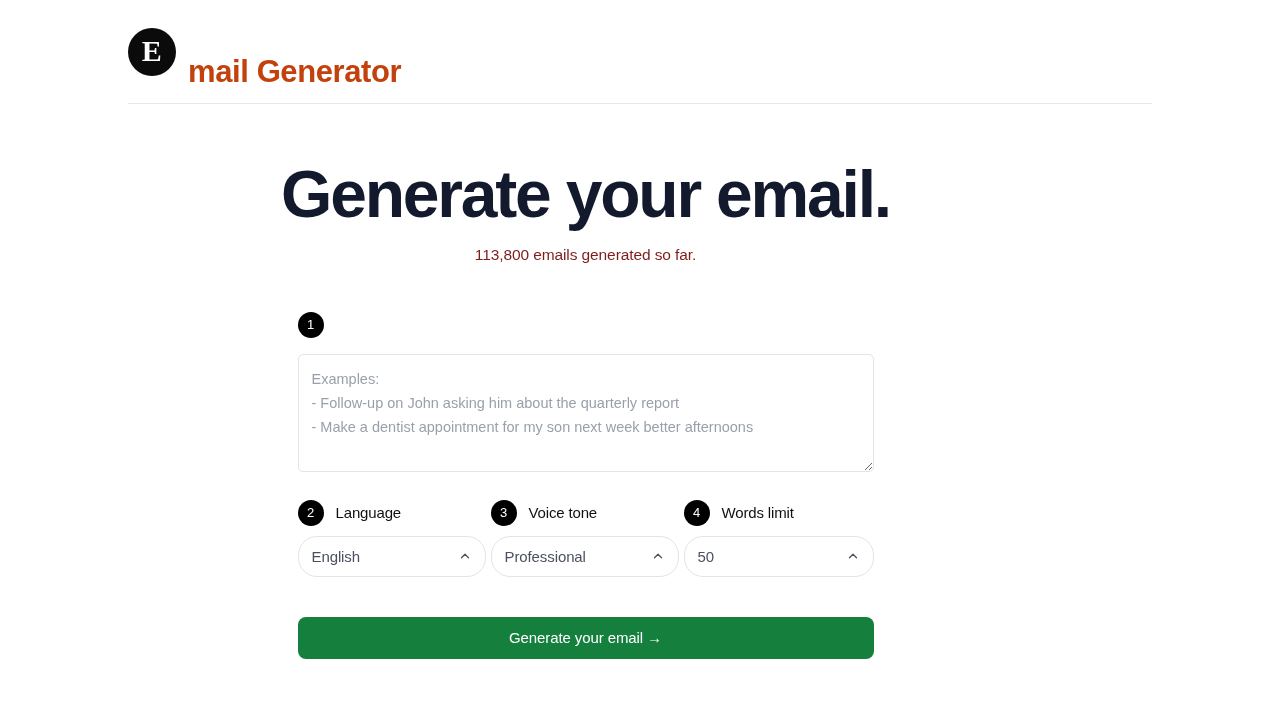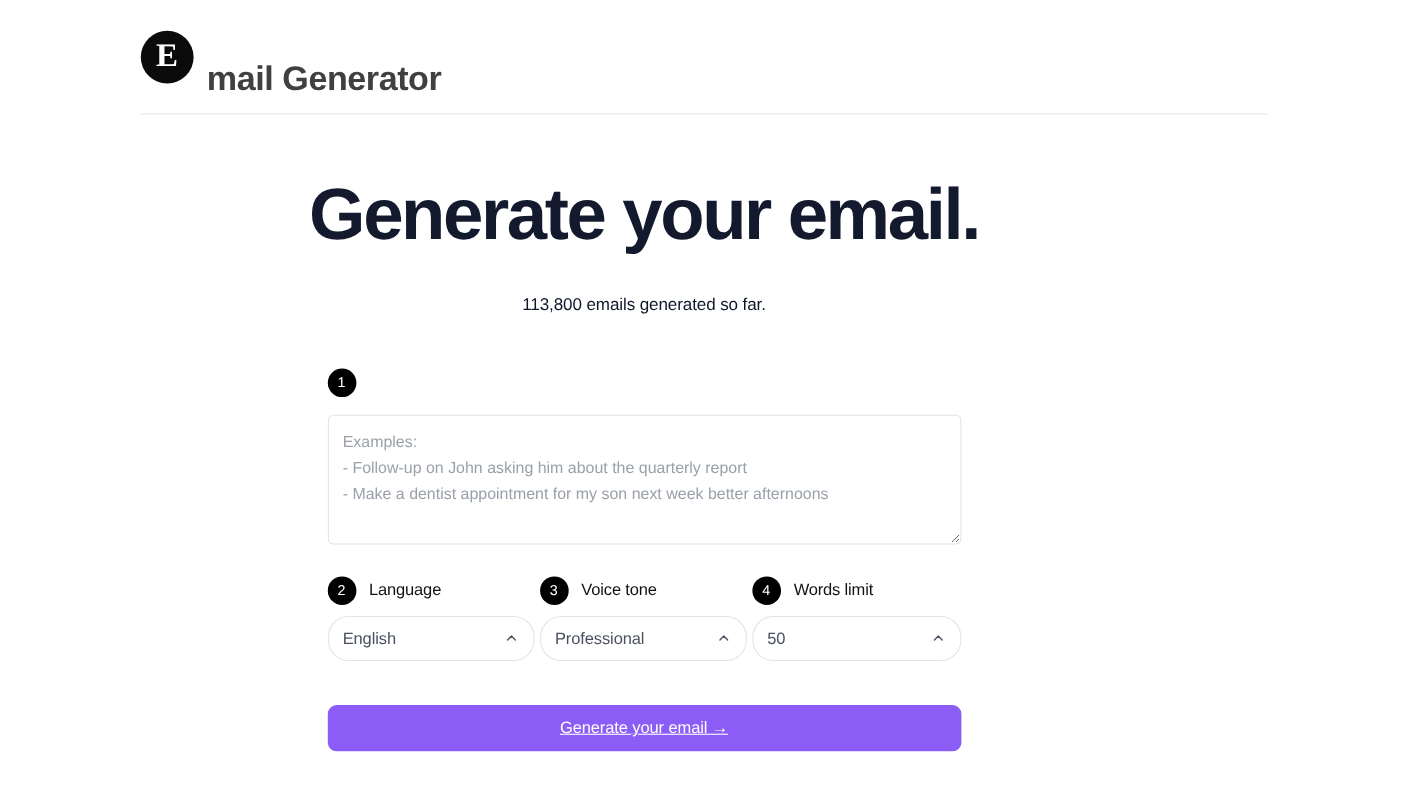--- a/index.html
+++ b/index.html
@@ -56,21 +56,21 @@
     font-size: 30px;
     font-weight: 700;
     line-height: 1;
     letter-spacing: 0.5px;
     margin-top: -1px;
   }
 
   .brand-title {
     font-size: 31px;
     font-weight: 700;
-    color: #404040;
+    color: #c2410c;
     letter-spacing: -0.4px;
     line-height: 1;
     white-space: nowrap;
     margin-top: 40px;
   }
 
   
   .main {
     position: absolute;
     left: 0;
@@ -85,23 +85,23 @@
 
   .hero-title {
     font-size: 66px;
     font-weight: 700;
     color: #141a2e;
     letter-spacing: -2.2px;
     line-height: 1.06;
   }
 
   .hero-sub {
-    margin-top: 39px;
+    margin-top: 16px;
     font-size: 15.5px;
-    color: #0f172a;
+    color: #7f1d1d;
     font-weight: 400;
     letter-spacing: -0.1px;
   }
 
   .form {
     width: 576px;
     margin: 0 auto;
     padding-top: 48px;
   }
 
@@ -203,32 +203,31 @@
     display: block;
   }
 
   .chevron svg { display: block; }
 
   
   .submit-btn {
     margin-top: 40px;
     width: 576px;
     height: 42px;
-    background: #8b5cf6;
+    background: #15803d;
     color: #ffffff;
     border: none;
     border-radius: 8px;
     font-family: "Liberation Sans", sans-serif;
     font-size: 15px;
     letter-spacing: -0.1px;
     cursor: pointer;
     display: flex;
     align-items: center;
     justify-content: center;
-    text-decoration: underline;
   }
 </style>
 </head>
 <body>
 
 <div class="page">
 
   <header class="header">
     <div class="brand">
       <div class="brand-logo">

